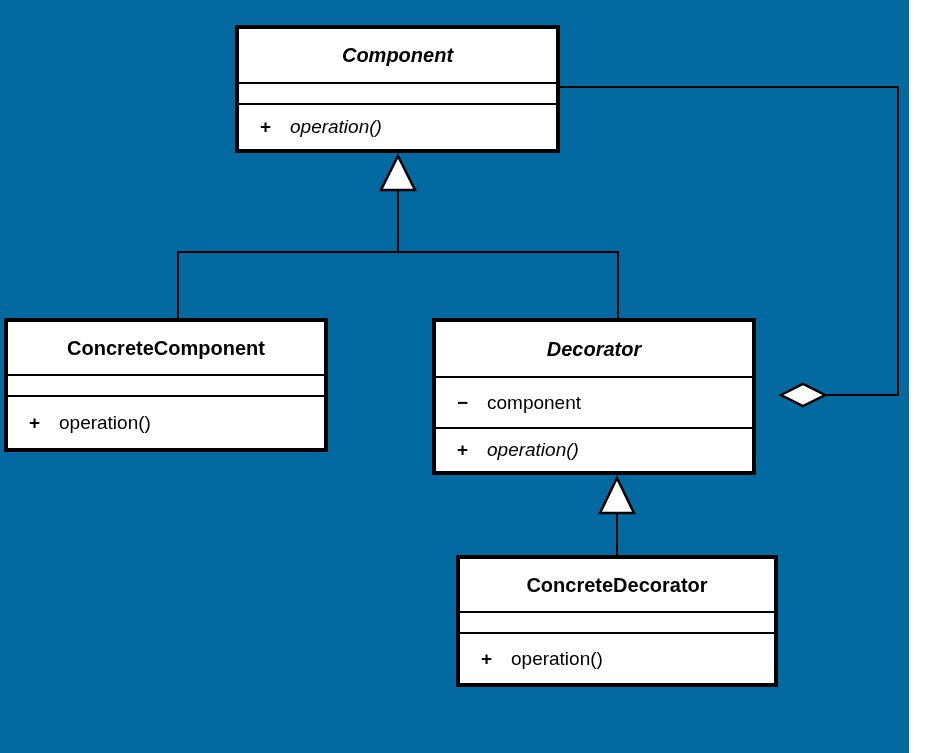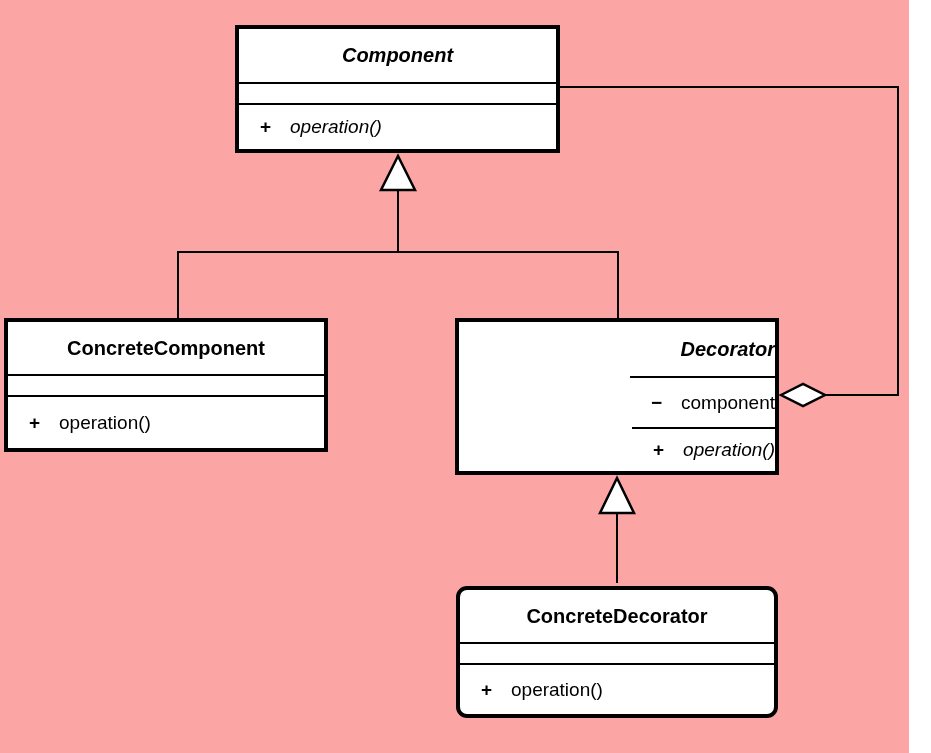--- a/index.html
+++ b/index.html
@@ -5,21 +5,21 @@
   html, body {
     margin: 0;
     padding: 0;
     background: #ffffff;
     font-family: "Liberation Sans", sans-serif;
   }
   .stage {
     position: relative;
     width: 909px;
     height: 753px;
-    background: #fca5a5;
+    background: #0369a1;
     overflow: hidden;
   }
   .connector-layer {
     position: absolute;
     left: 0;
     top: 0;
     width: 931px;
     height: 753px;
   }
   .class-box {
@@ -96,37 +96,37 @@
     <div class="cb-title" style="flex-basis:52px;">ConcreteComponent</div>
     <div class="cb-sec" style="flex-basis:19px;"></div>
     <div class="cb-sec grow">
       <div class="member">
         <span class="vis">+</span>
         <span>operation()</span>
       </div>
     </div>
   </div>
 
-  <div class="class-box" style="left:455px; top:318px; width:324px; height:157px;align-items:flex-end;">
+  <div class="class-box" style="left:432px; top:318px; width:324px; height:157px;">
     <div class="cb-title italic" style="flex-basis:54px;">Decorator</div>
     <div class="cb-sec" style="flex-basis:49px;">
       <div class="member">
         <span class="vis">−</span>
         <span>component</span>
       </div>
     </div>
     <div class="cb-sec grow">
       <div class="member">
         <span class="vis">+</span>
         <span class="italic">operation()</span>
       </div>
     </div>
   </div>
 
-  <div class="class-box" style="left:456px; top:586px; width:322px; height:132px;border-radius:11px;">
+  <div class="class-box" style="left:456px; top:555px; width:322px; height:132px;">
     <div class="cb-title" style="flex-basis:52px;">ConcreteDecorator</div>
     <div class="cb-sec" style="flex-basis:19px;"></div>
     <div class="cb-sec grow">
       <div class="member">
         <span class="vis">+</span>
         <span>operation()</span>
       </div>
     </div>
   </div>
 

